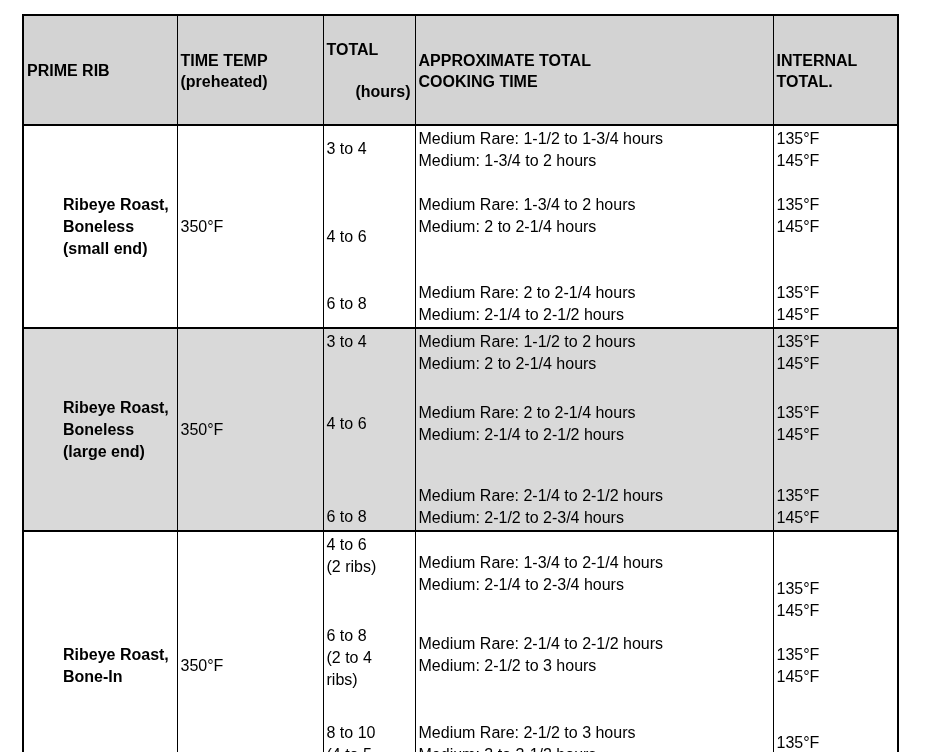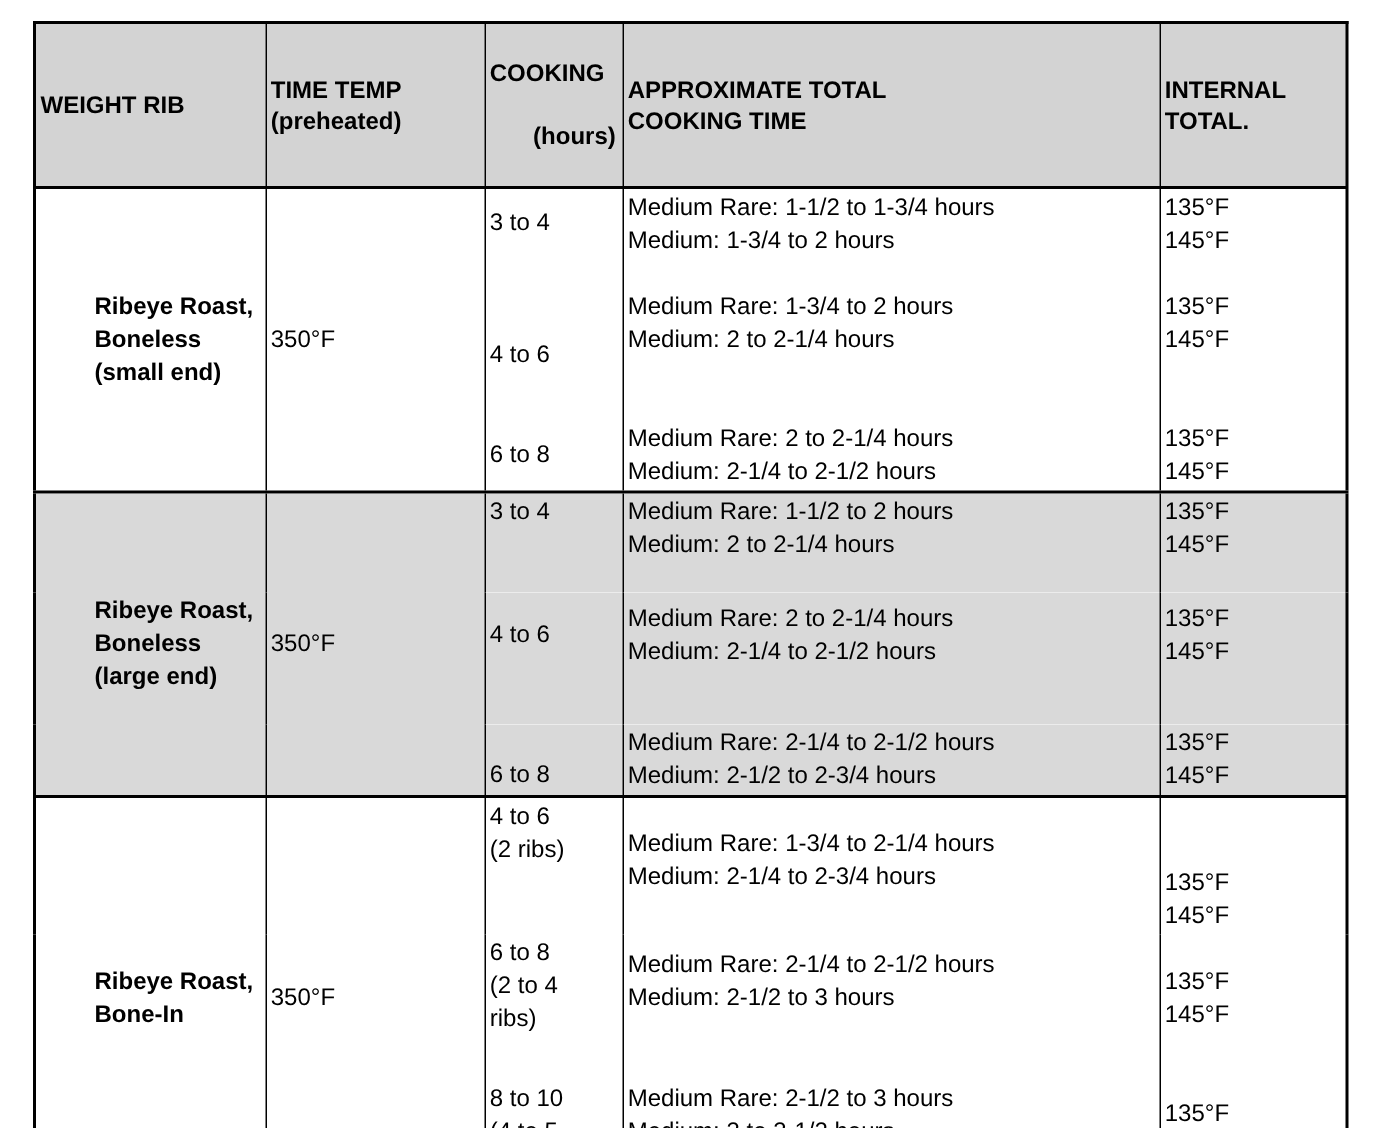--- a/index.html
+++ b/index.html
@@ -87,25 +87,25 @@
   <table class="roast-table">
     <colgroup>
       <col class="c1">
         <col class="c2">
         <col class="c3">
         <col class="c4">
         <col class="c5">
     </colgroup>
     <thead>
       <tr>
-        <th>WEIGHT RIB</th>
+        <th>PRIME RIB</th>
         <th>TIME TEMP
 (preheated)</th>
         <th>
-          <div>COOKING</div>
+          <div>TOTAL</div>
           <div class="right">(hours)</div>
         </th>
         <th>APPROXIMATE TOTAL
 COOKING TIME</th>
         <th>INTERNAL
 TOTAL.</th>
       </tr>
     </thead>
     <tbody>
 

